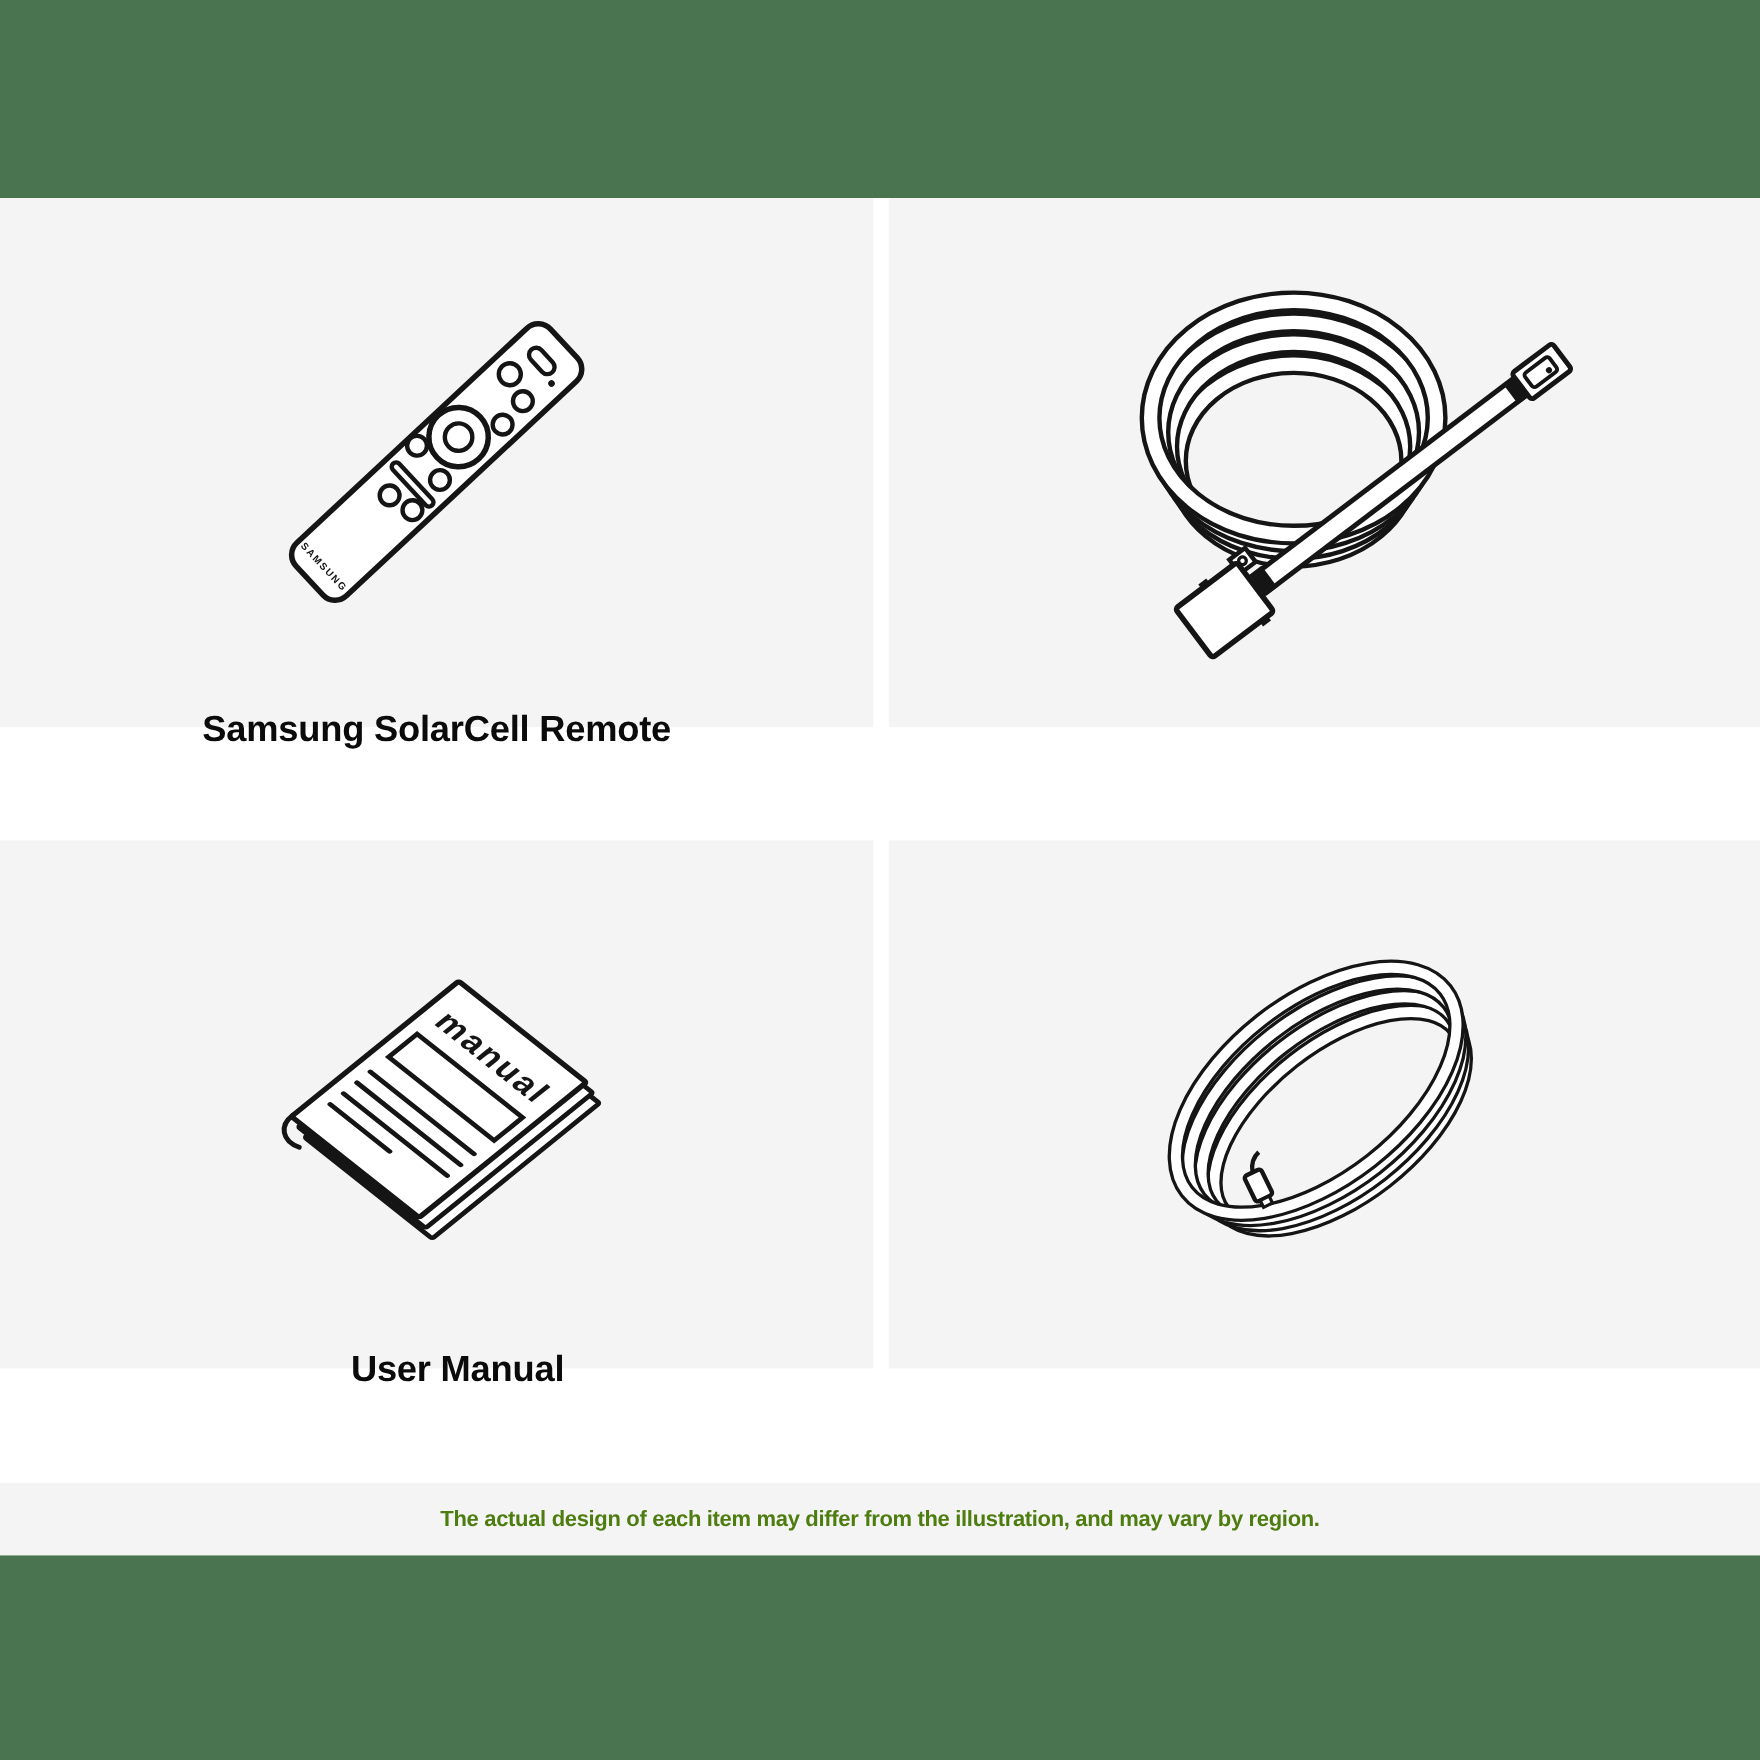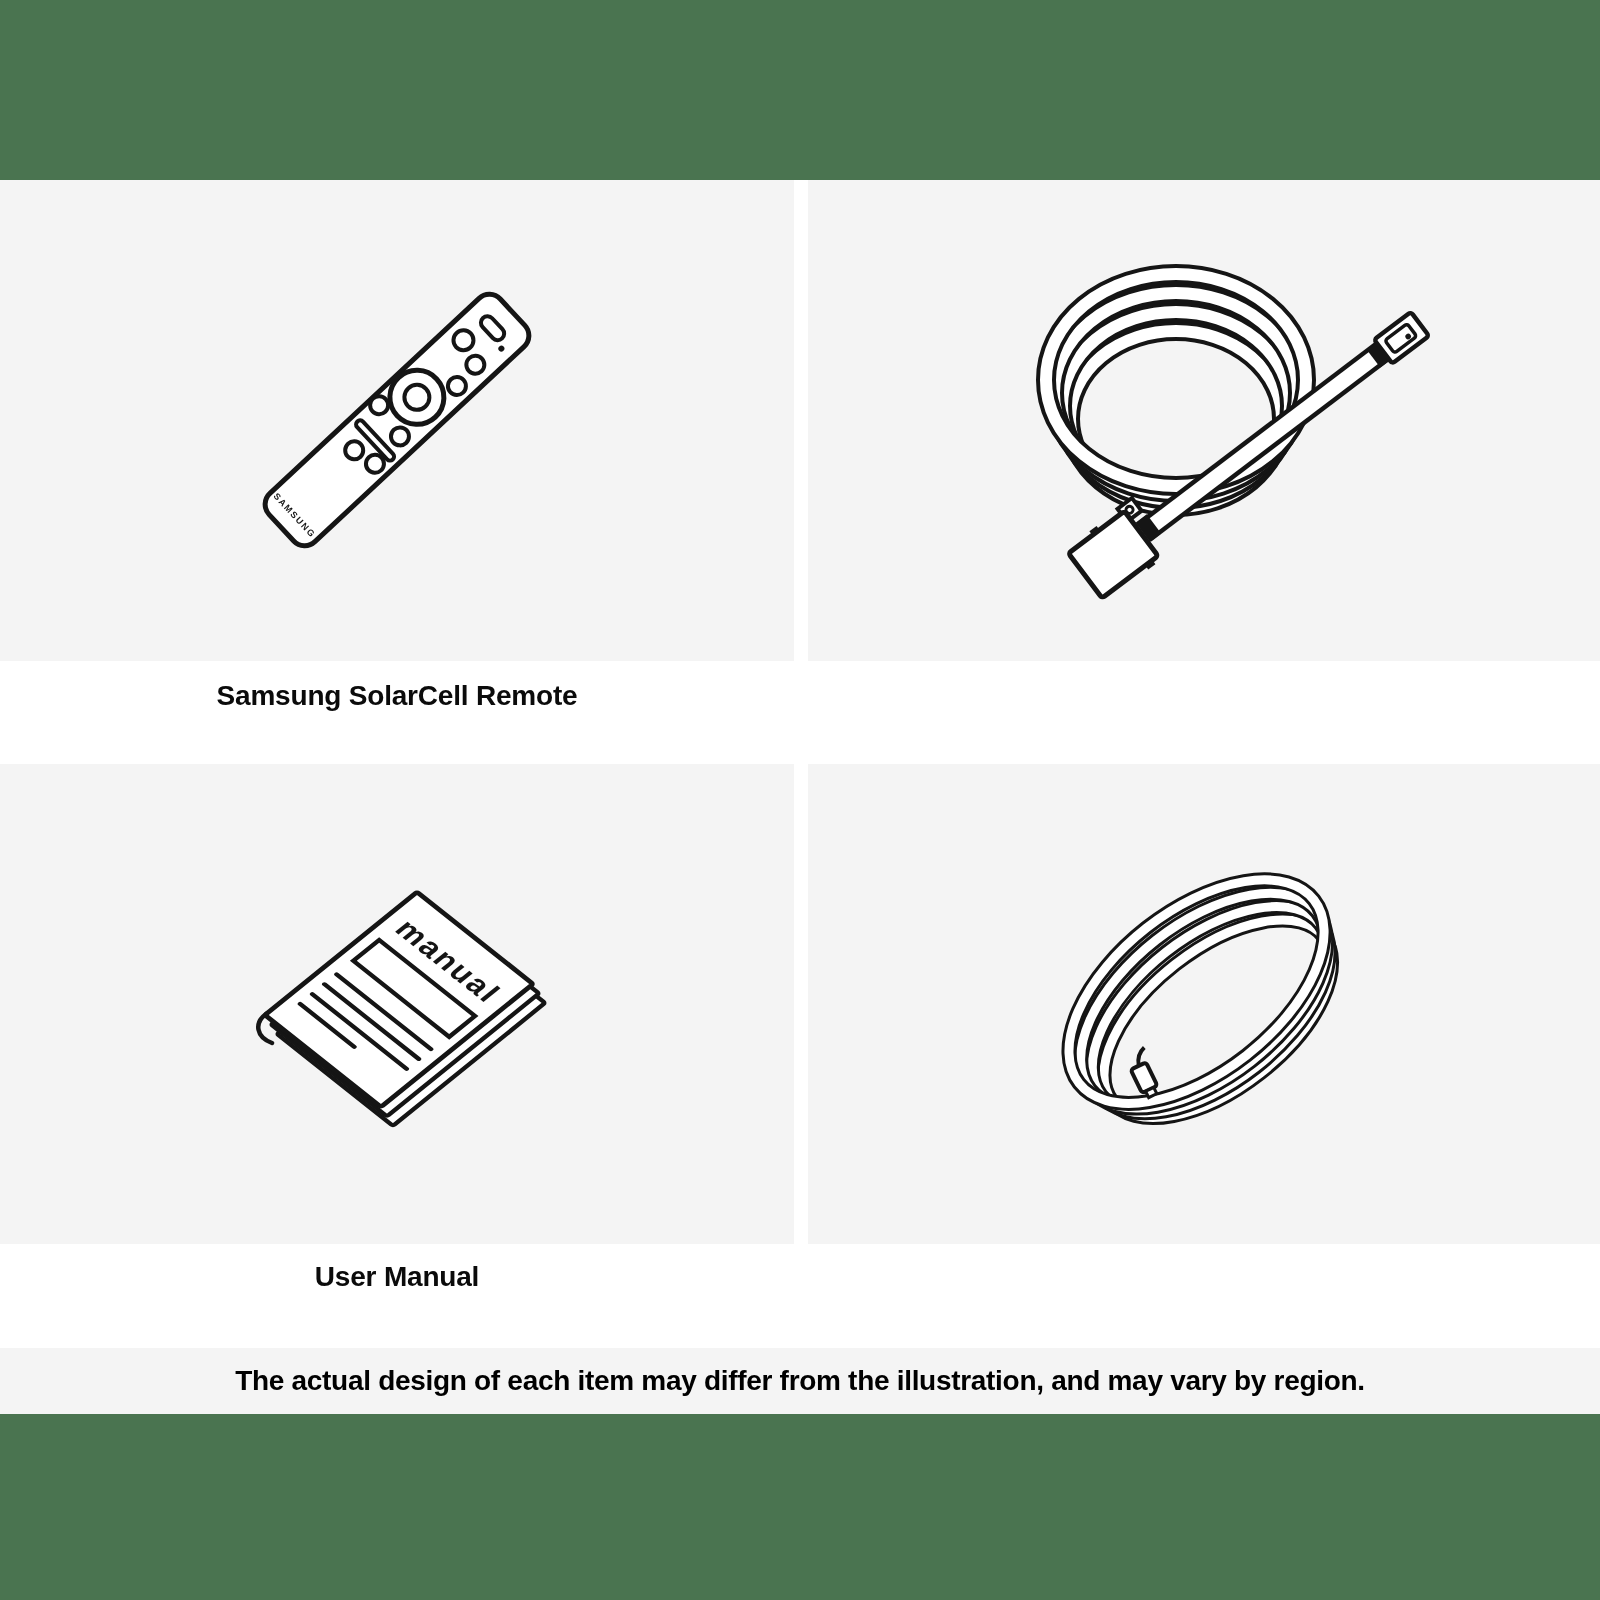--- a/index.html
+++ b/index.html
@@ -18,35 +18,35 @@
   .band{position:absolute;left:0;width:1600px;}
   .band-top{top:0;height:180px;background:var(--green);}
   .band-bottom{top:1414px;height:186px;background:var(--green);}
   .panel{position:absolute;background:var(--panel);}
   .panel-a{left:0;top:180px;width:794px;height:481px;}
   .panel-b{left:808px;top:180px;width:792px;height:481px;}
   .panel-c{left:0;top:764px;width:794px;height:480px;}
   .panel-d{left:808px;top:764px;width:792px;height:480px;}
   .panel svg{display:block;width:100%;height:100%;}
   .label-row{
-    position:absolute;display:flex;align-items:center;justify-content:center;
-    color:var(--label);font-size:28px;font-weight:700;letter-spacing:-0.2px;
+    position:absolute;display:flex;justify-content:center;
+    color:var(--label);font-size:33px;font-weight:700;letter-spacing:-0.2px;
   }
   .lbl-a{left:0;top:661px;width:794px;height:103px;}
   .lbl-b{left:808px;top:661px;width:792px;height:103px;}
-  .lbl-c{left:0;top:1244px;width:794px;height:104px;}
+  .lbl-c{left:0;top:1244px;width:794px;height:104px;padding-left:19px;}
   .lbl-d{left:808px;top:1244px;width:792px;height:104px;}
   .lbl-a span,.lbl-b span{position:relative;top:-17px;}
   .lbl-c span,.lbl-d span{position:relative;top:-19px;}
   .disclaimer-bar{
     position:absolute;left:0;top:1348px;width:1600px;height:66px;background:var(--panel);
     display:flex;align-items:center;justify-content:center;
   }
   .disclaimer-bar span{
-    color:#000000;font-size:28px;font-weight:600;letter-spacing:-0.3px;
+    color:#4d7c0f;font-size:20px;font-weight:600;letter-spacing:-0.3px;
   }
   .line-art{stroke:var(--ink);fill:none;}
 </style>
 </head>
 <body>
 
 <div class="page">
 
   <div class="band band-top"></div>
 

